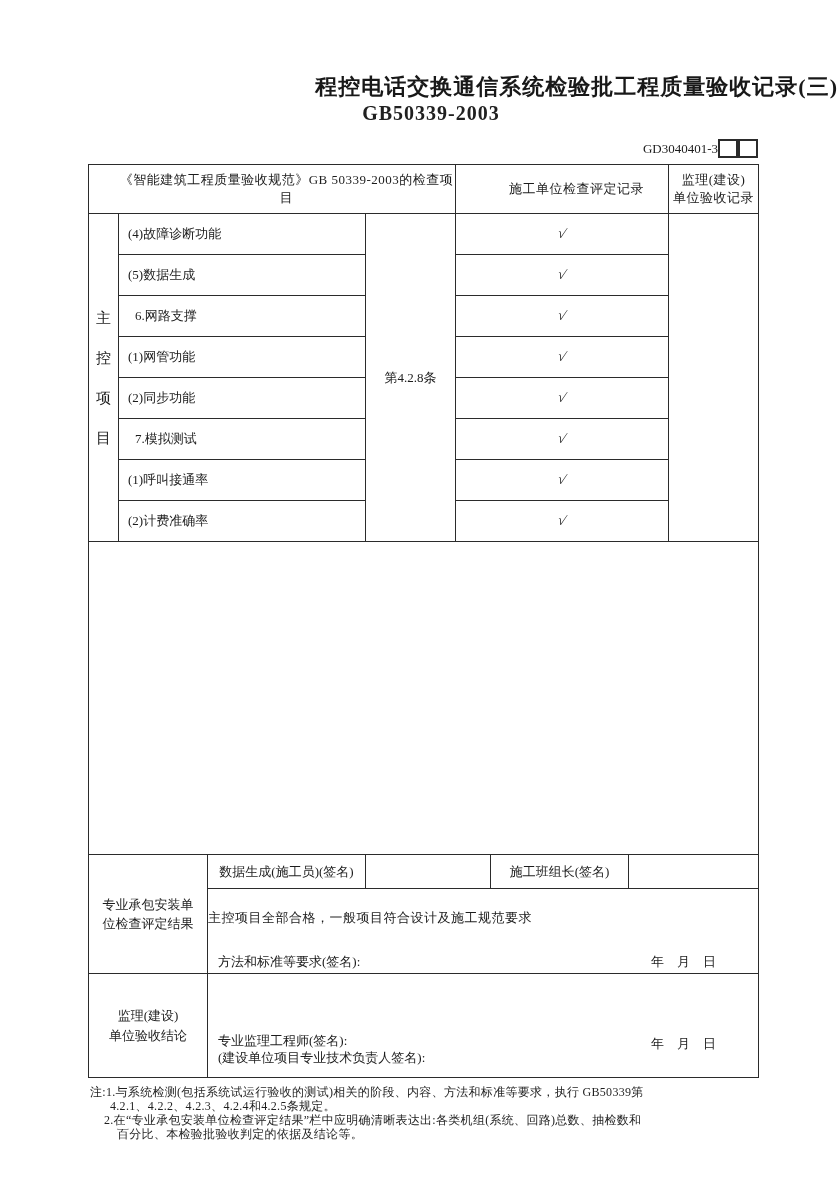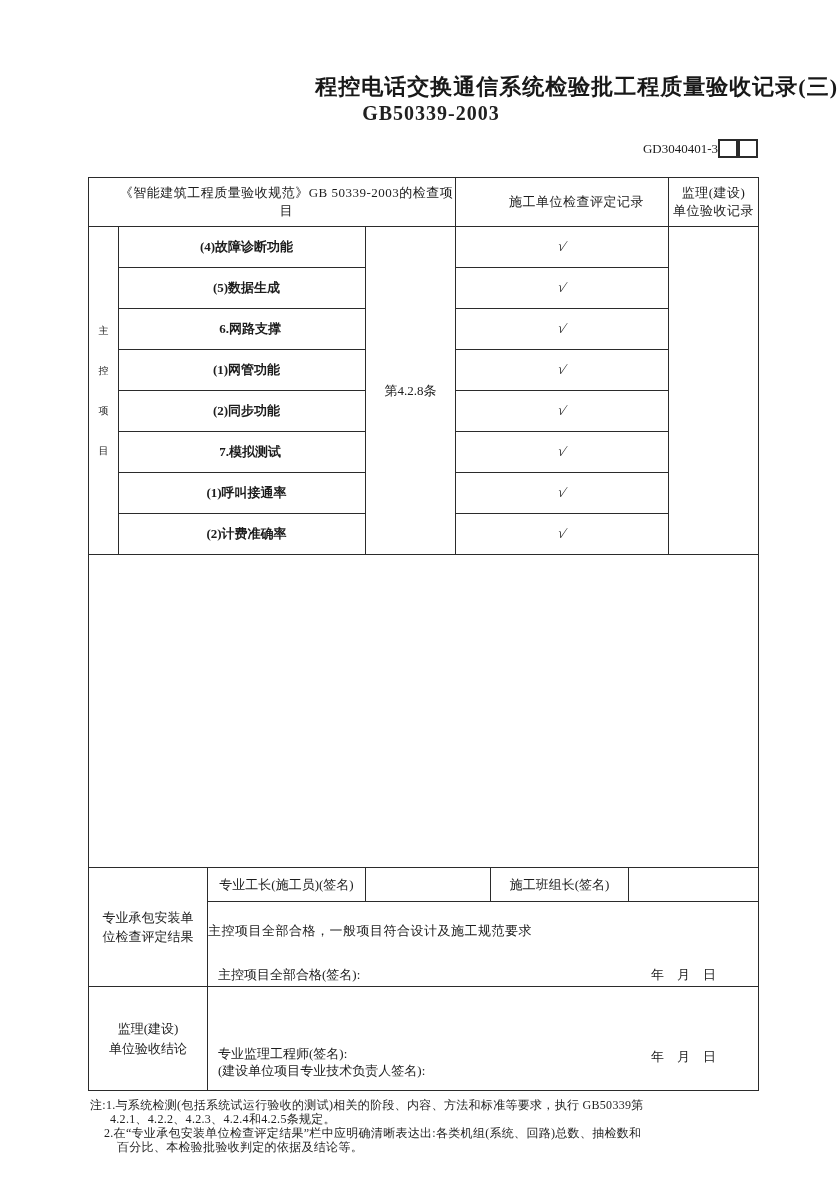--- a/index.html
+++ b/index.html
@@ -25,21 +25,21 @@
     font-size: 20px;
     font-weight: bold;
     letter-spacing: 1px;
     color: #202020;
     padding-left: 24px;
   }
   .code-row {
     display: flex;
     justify-content: flex-end;
     align-items: center;
-    margin: 14px 80px 19px 0;
+    margin: 14px 80px 6px 0;
     font-size: 13px;
   }
   .code-box {
     display: inline-block;
     width: 20px; height: 19px;
     border: 2px solid #2b2b2b;
     background: #fff;
   }
 
   table.sheet {
@@ -58,24 +58,24 @@
 
   td.hdr { text-align: center; height: 49px; letter-spacing: 0.5px; padding-left: 29px; }
   td.hdr-super { font-size: 12px; line-height: 1.35; padding: 0 2px; }
 
   td.cat-cell { text-align: center; }
   .vertical-label {
     width: 15px;
     margin: 0 auto;
     word-break: break-all;
     line-height: 40px;
-    font-size: 10px;
+    font-size: 15px;
     text-align: center;
   }
-  td.item-cell { height: 41px; padding-left: 9px; text-align: center; font-weight: bold; }
+  td.item-cell { height: 41px; padding-left: 9px; text-align: left; }
   td.item-indent { padding-left: 16px; }
   td.clause-cell { text-align: center; }
   td.result-cell { text-align: center; }
   .tick { display: inline-block; transform: rotate(12deg) skewX(-6deg); font-size: 14px; color: #2a2a2a; }
   td.blank-big { height: 313px; }
 
   td.sec-label { text-align: center; font-size: 13px; line-height: 1.5; }
   td.sign-hdr { height: 34px; text-align: center; }
   td.sign-blank { height: 34px; }
 
@@ -182,30 +182,30 @@
         <col style="width:125px">
       <col style="width:138px">
         <col style="width:130px">
     </colgroup>
     <tbody>
         <tr>
       <td class="sec-label" rowspan="2">
         <div>专业承包安装单</div>
         <div>位检查评定结果</div>
       </td>
-      <td class="sign-hdr">专业工长(施工员)(签名)</td>
+      <td class="sign-hdr">数据生成(施工员)(签名)</td>
       <td class="sign-blank"></td>
       <td class="sign-hdr">施工班组长(签名)</td>
       <td class="sign-blank"></td>
     </tr>
     <tr>
       <td class="concl-cell" colspan="4">
         <div class="conclusion-line">主控项目全部合格，一般项目符合设计及施工规范要求</div>
         <div class="inspector-line">
-          <span>主控项目全部合格(签名):</span>
+          <span>方法和标准等要求(签名):</span>
           <span>年　月　日</span>
         </div>
       </td>
     </tr>
     <tr>
       <td class="sec-label">
         <div>监理(建设)</div>
         <div>单位验收结论</div>
       </td>
       <td class="super-cell" colspan="4">

